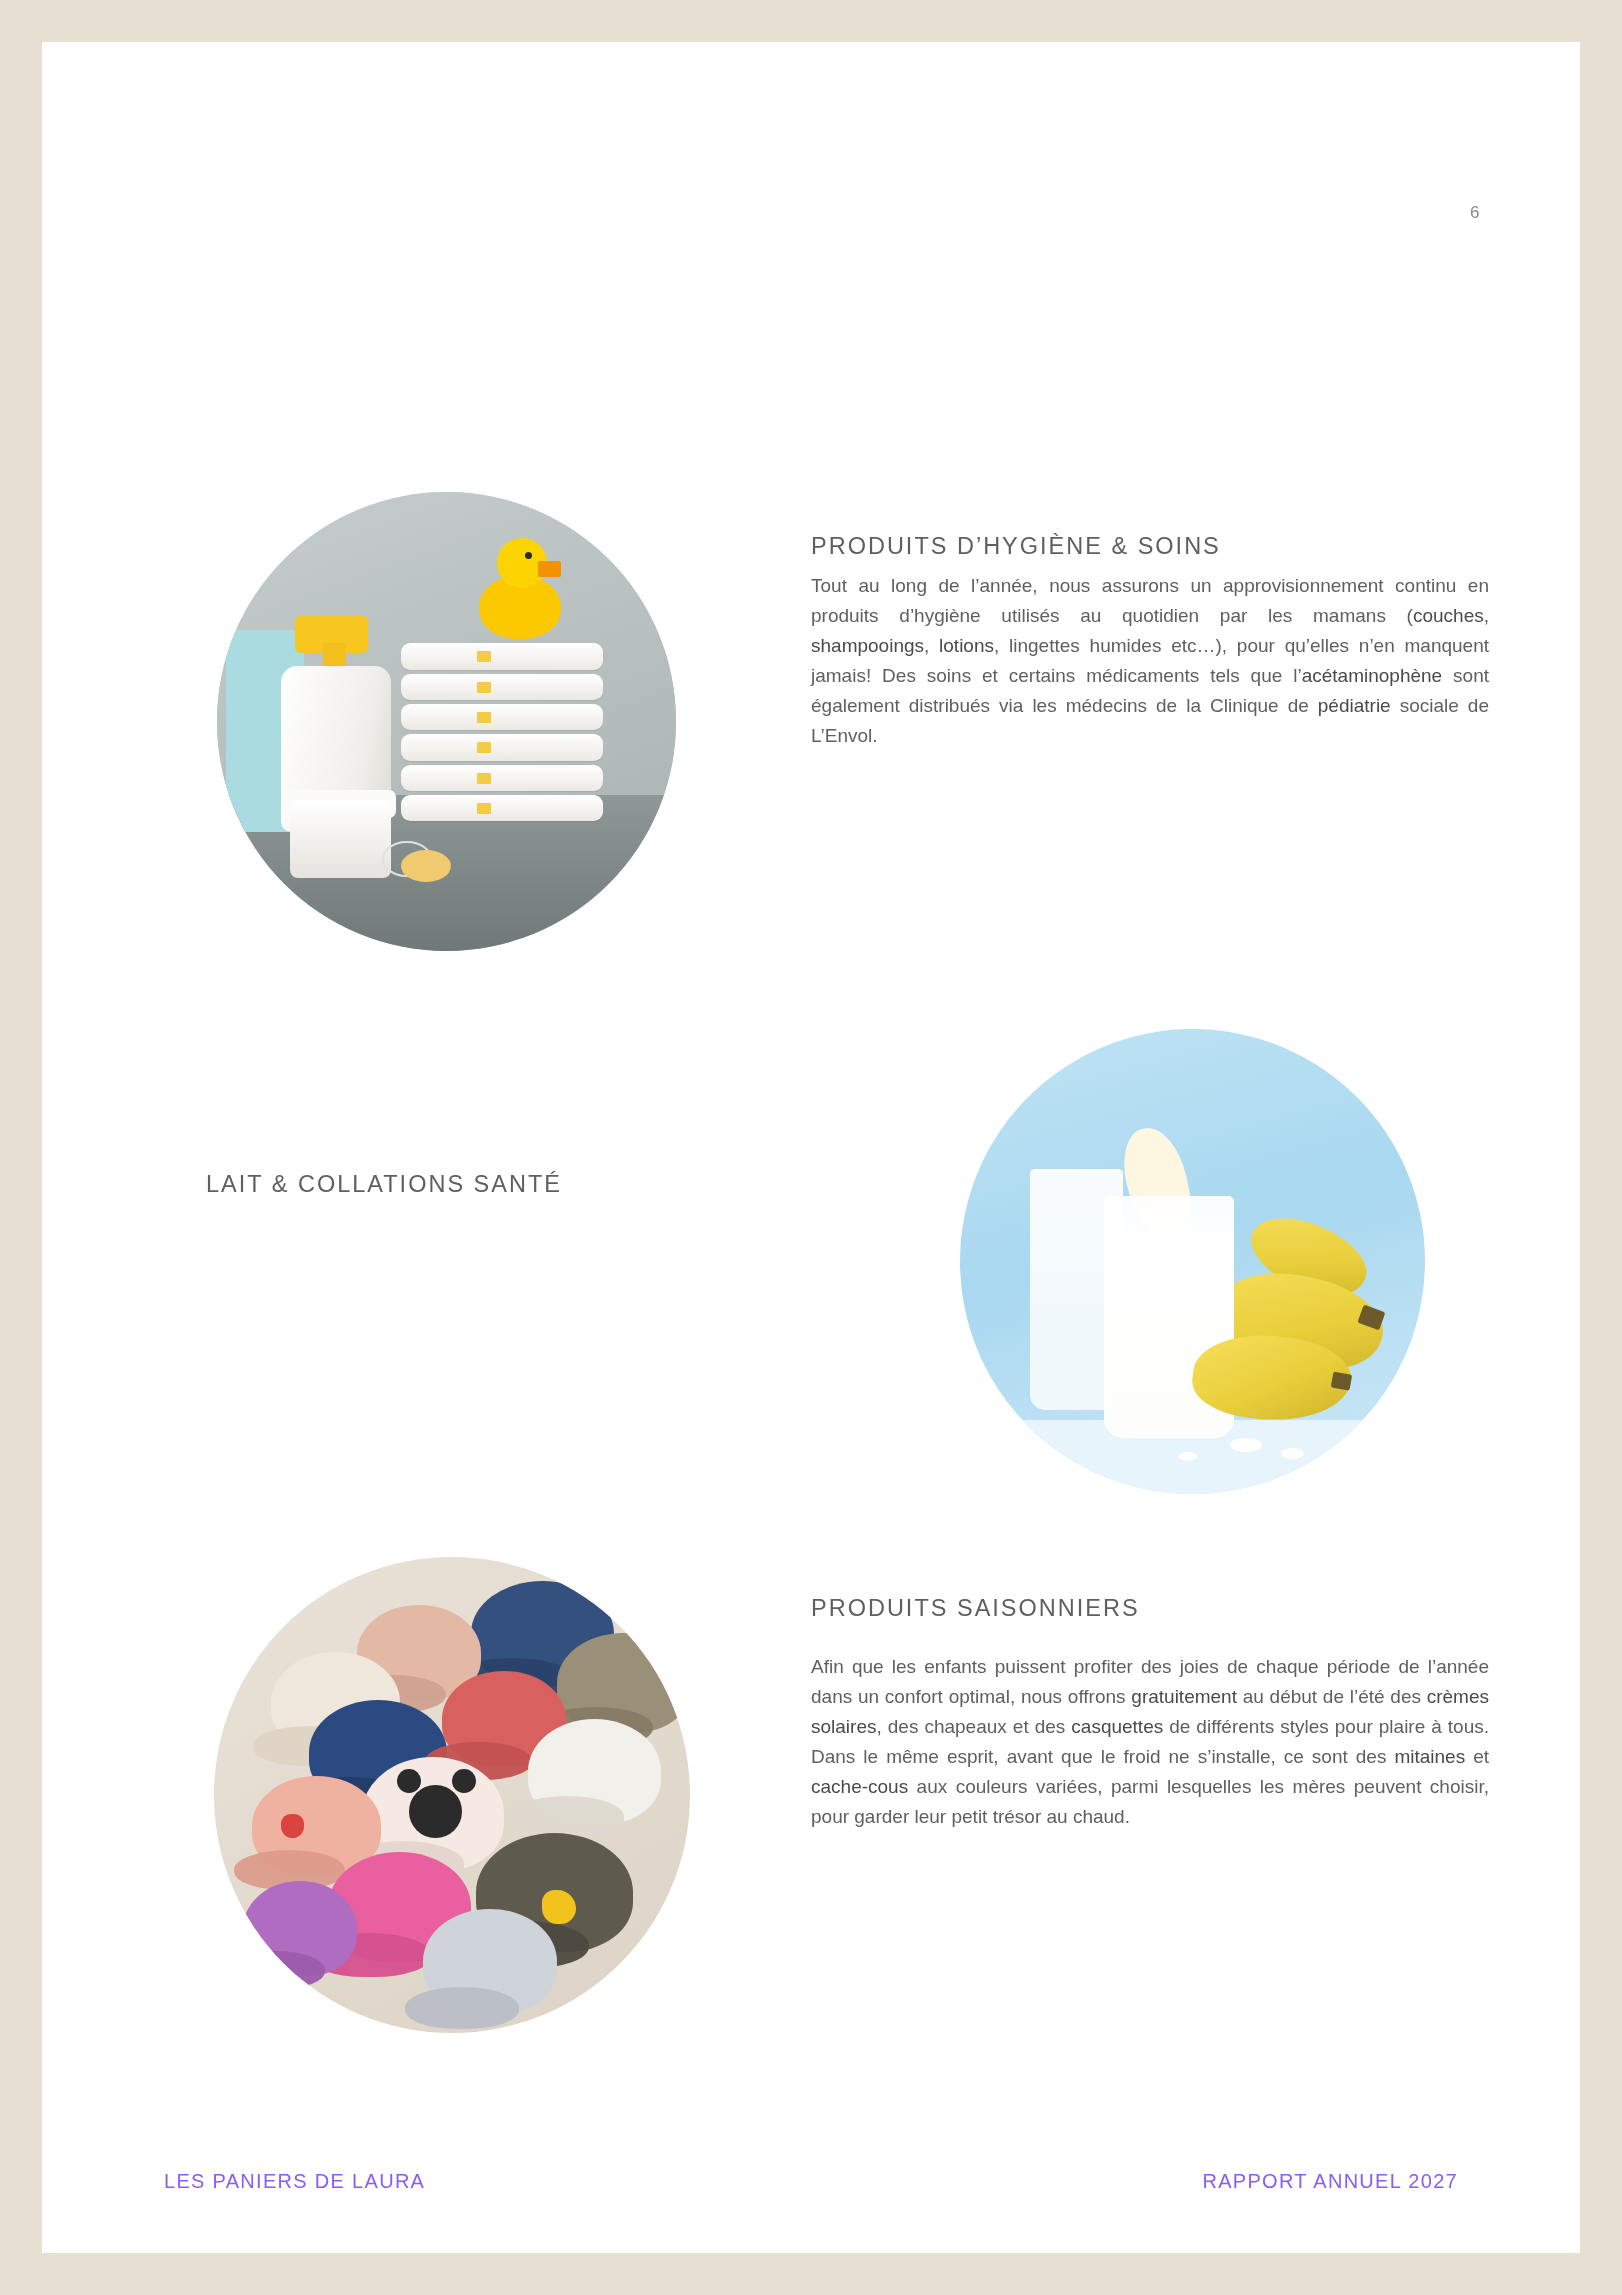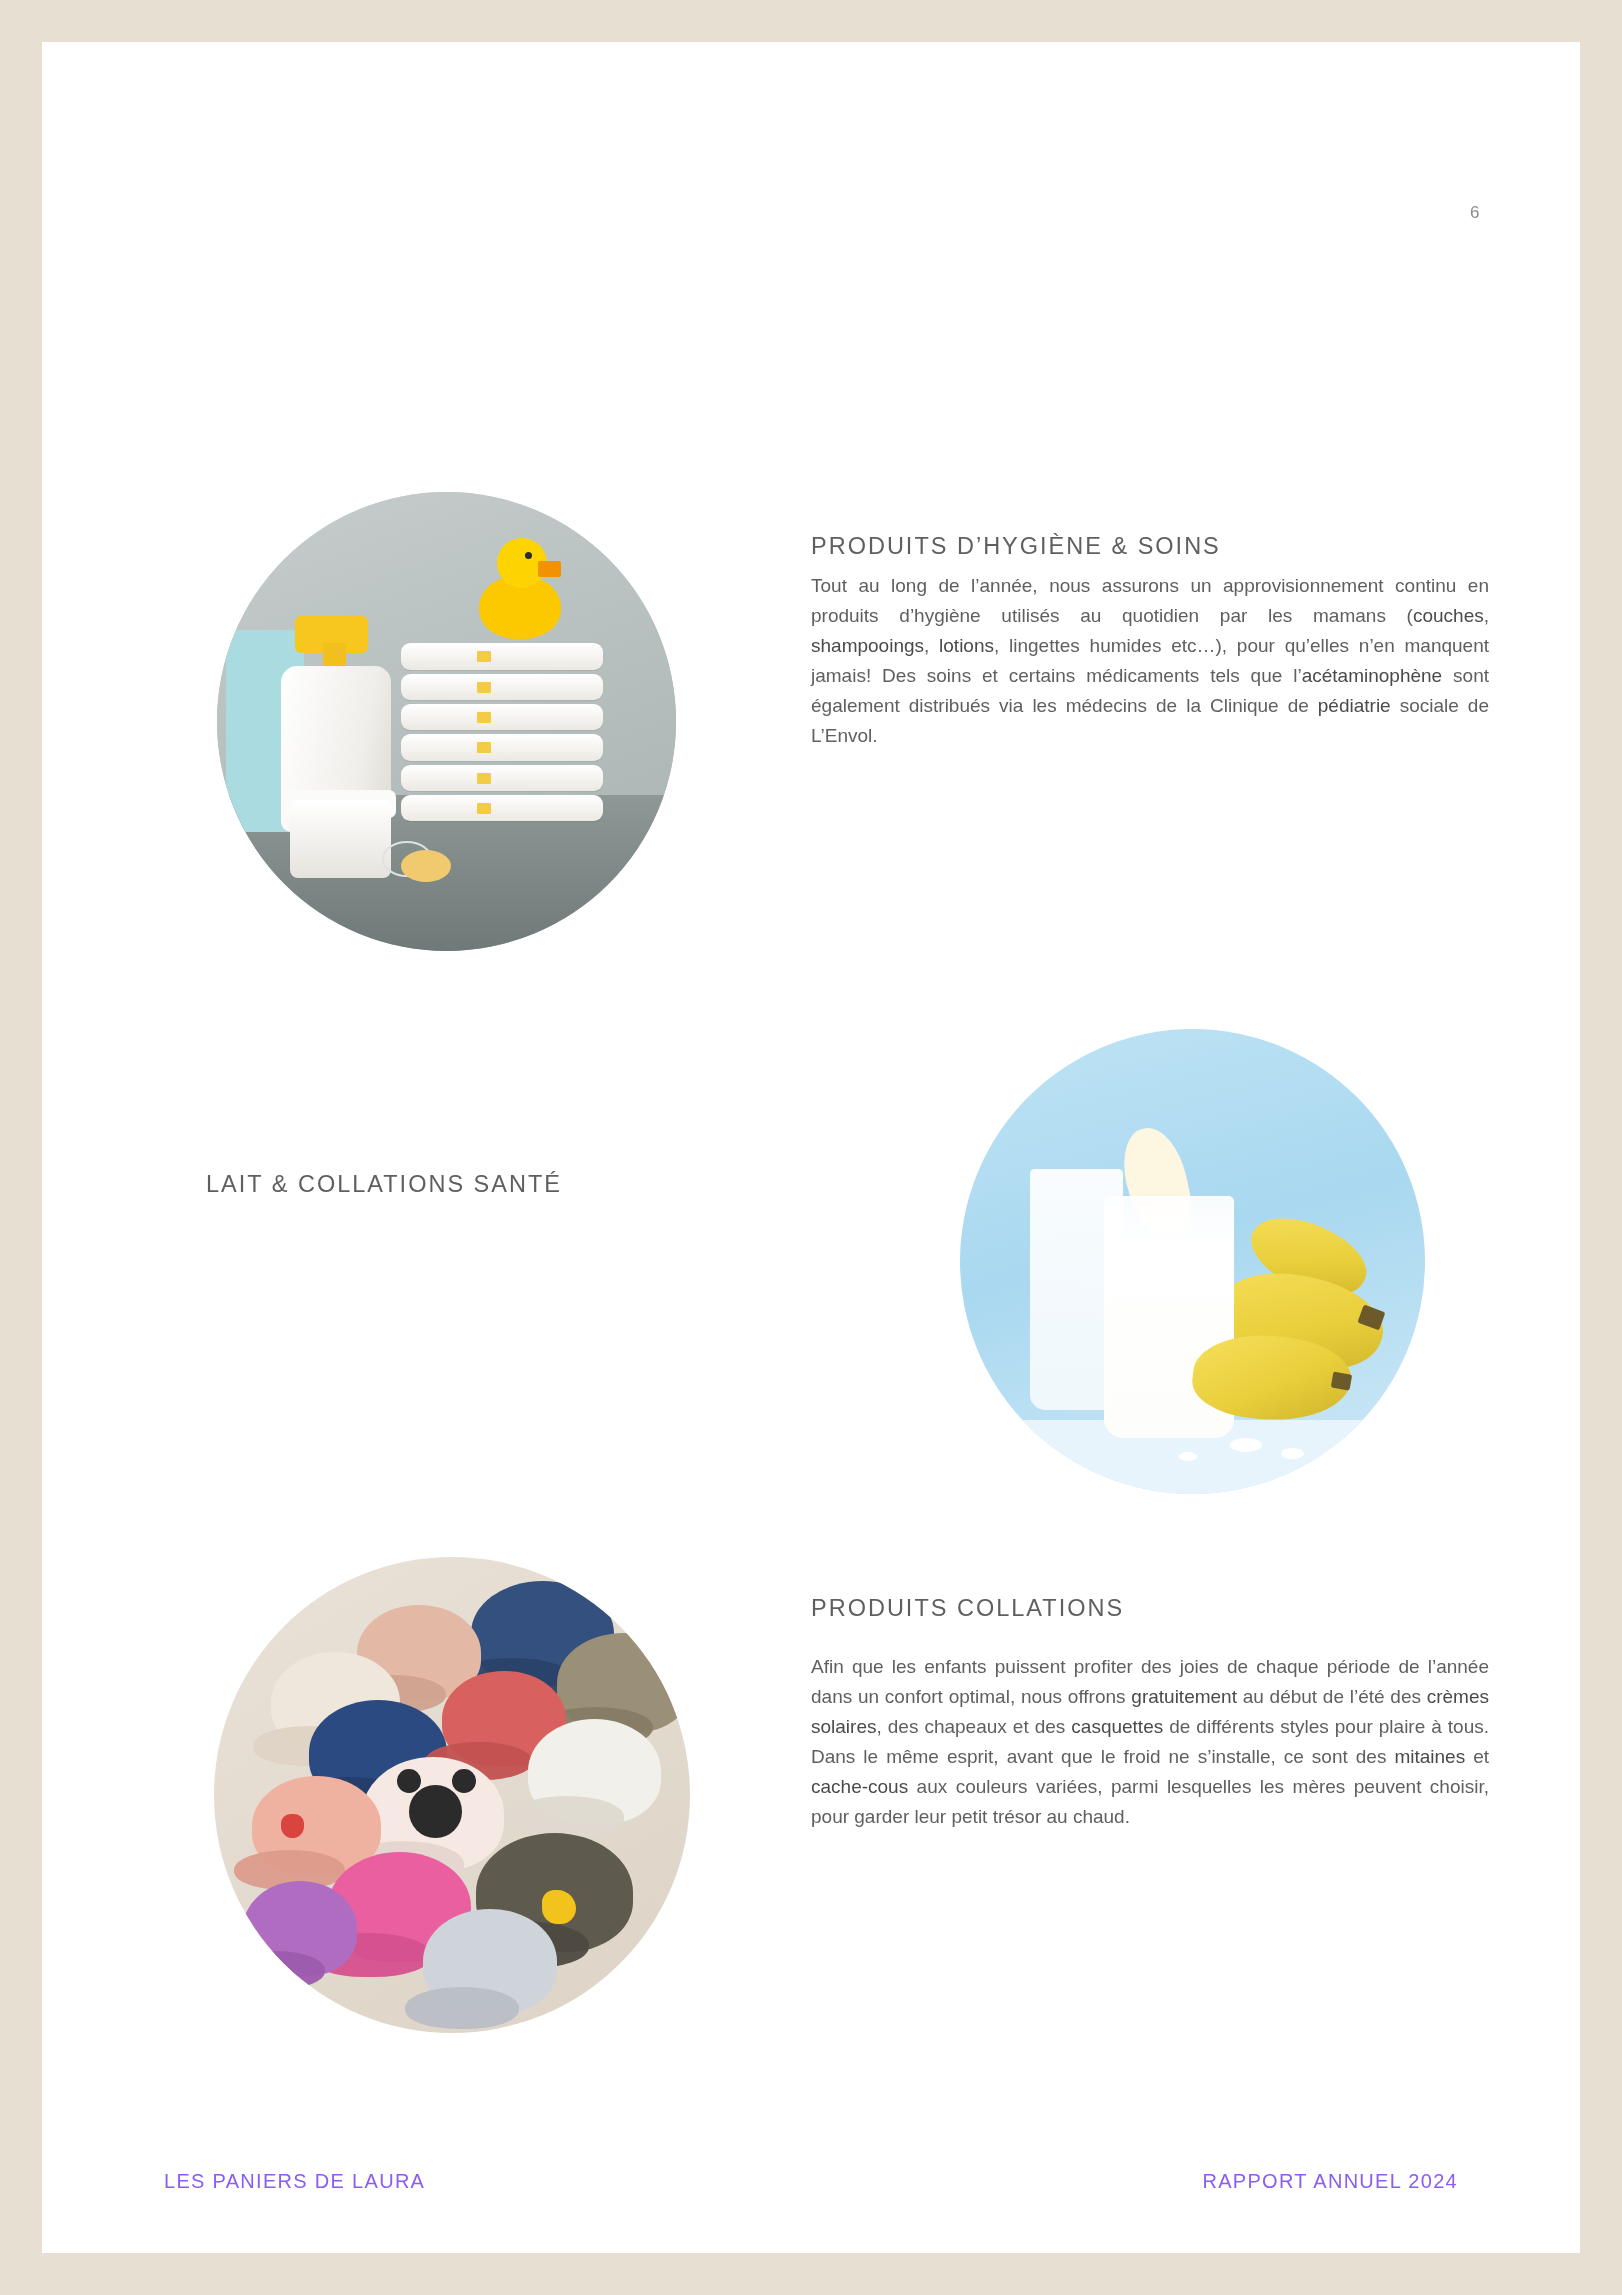--- a/index.html
+++ b/index.html
@@ -328,20 +328,20 @@
     <div class="cap" style="left:44%;top:74%;width:28%;height:22%;background:#cfd4da;">
         <div class="brim" style="background:#b9bec5;"></div>
       </div>
     <div style="position:absolute;left:41%;top:48%;width:11%;height:11%;background:#2b2b2b;border-radius:50%;"></div>
     <div style="position:absolute;left:38.5%;top:44.5%;width:5%;height:5%;background:#2b2b2b;border-radius:50%;"></div>
     <div style="position:absolute;left:50%;top:44.5%;width:5%;height:5%;background:#2b2b2b;border-radius:50%;"></div>
     <div style="position:absolute;left:69%;top:70%;width:7%;height:7%;background:#f2c21d;border-radius:40% 60% 50% 50%;"></div>
     <div style="position:absolute;left:14%;top:54%;width:5%;height:5%;background:#d9453e;border-radius:50% 50% 60% 60%;"></div>
   </div>
 
-  <h2 class="sec-heading" style="left:769px; top:1533px;">PRODUITS COLLATIONS</h2>
+  <h2 class="sec-heading" style="left:769px; top:1533px;">PRODUITS SAISONNIERS</h2>
   <p class="sec-body" id="body-saisonniers" style="left:769px; top:1591px; width:678px;"><span>Afin que les enfants puissent profiter des joies de chaque période de l’année dans un confort optimal, nous offrons </span><b>gratuitement</b><span> au début de l’été des </span><b>crèmes solaires</b><span>, des chapeaux et des </span><b>casquettes</b><span> de différents styles pour plaire  à tous. Dans le même esprit, avant que le froid ne s’installe, ce sont des </span><b>mitaines</b><span> et </span><b>cache-cous</b><span> aux couleurs variées, parmi lesquelles les mères peuvent choisir, pour garder leur petit trésor au chaud.</span></p>
 
   <div class="footer-left">LES PANIERS DE LAURA</div>
-  <div class="footer-right">RAPPORT ANNUEL 2024</div>
+  <div class="footer-right">RAPPORT ANNUEL 2027</div>
 
 </div>
 
 
 </body></html>

